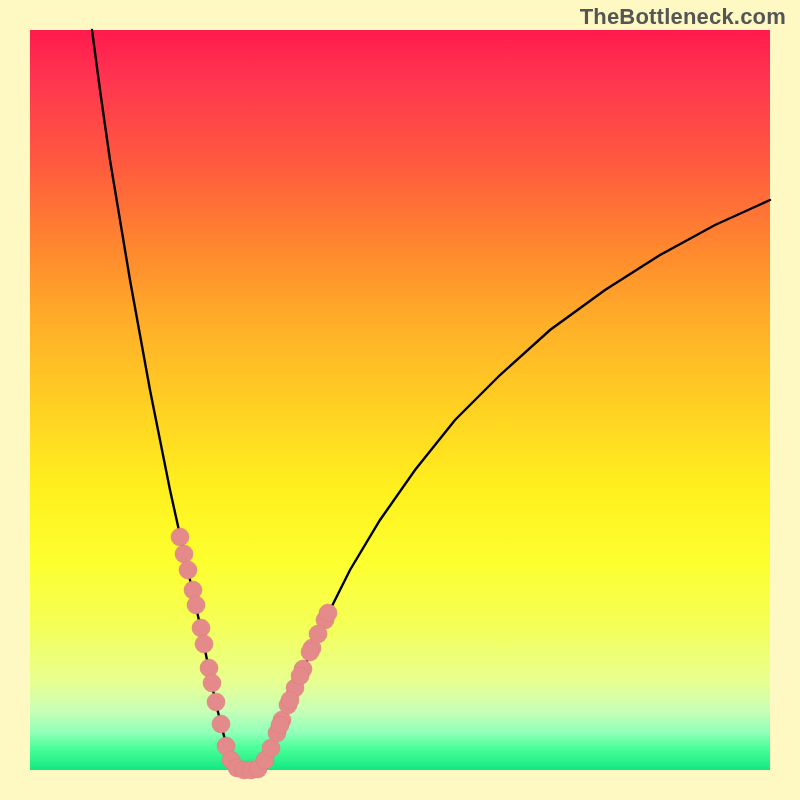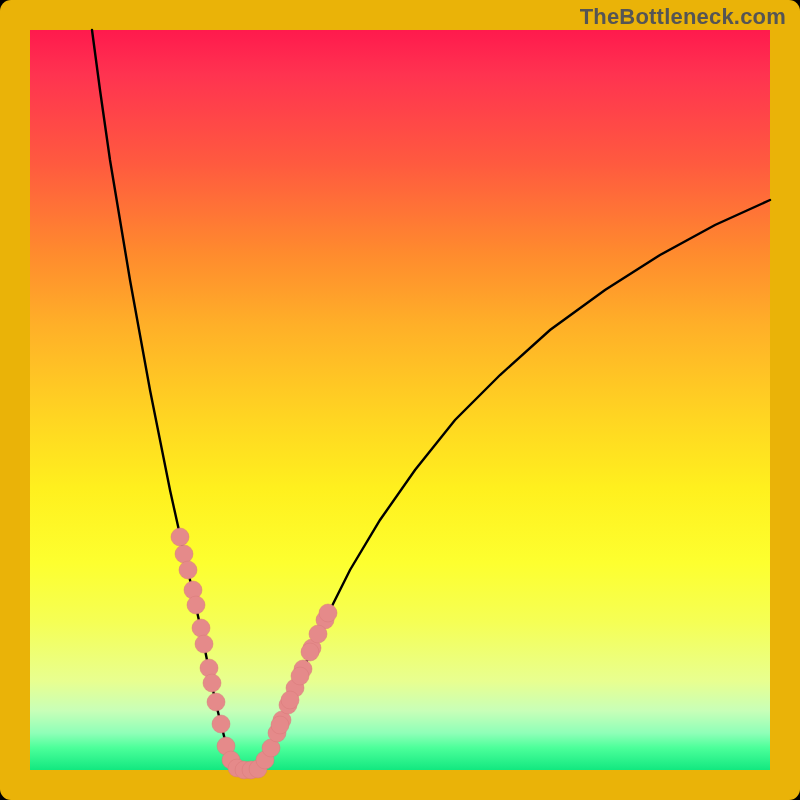--- a/index.html
+++ b/index.html
@@ -8,22 +8,21 @@
     width: 800px;
     height: 800px;
     overflow: hidden;
     background: #000;
     font-family: Arial, Helvetica, sans-serif;
   }
   .frame {
     position: absolute;
     width: 800px;
     height: 800px;
-    background: #eab308;
-    border-radius: 11px;
+    background: #fef9c3;
   }
   .plot-area {
     position: absolute;
     left: 30px;
     top: 30px;
     width: 740px;
     height: 740px;
     
     background: linear-gradient(
       to bottom,

